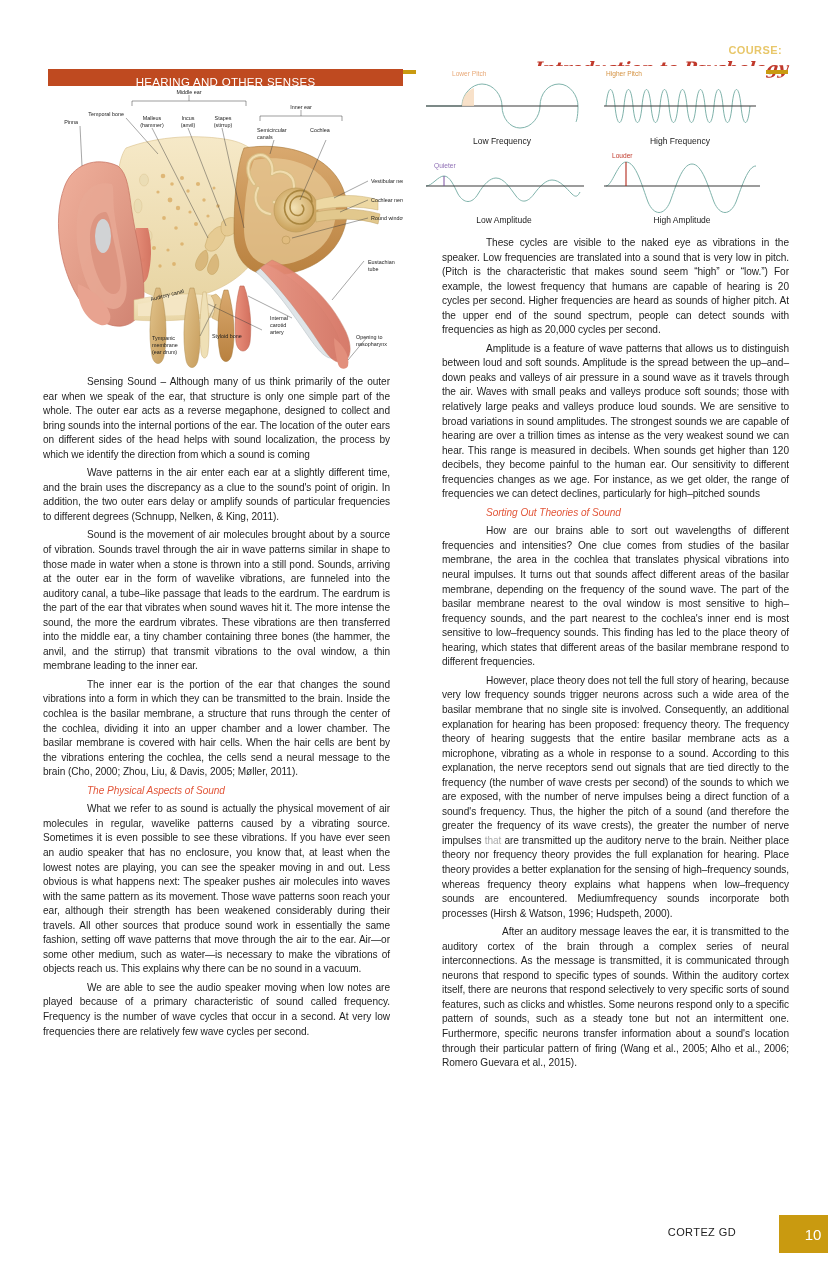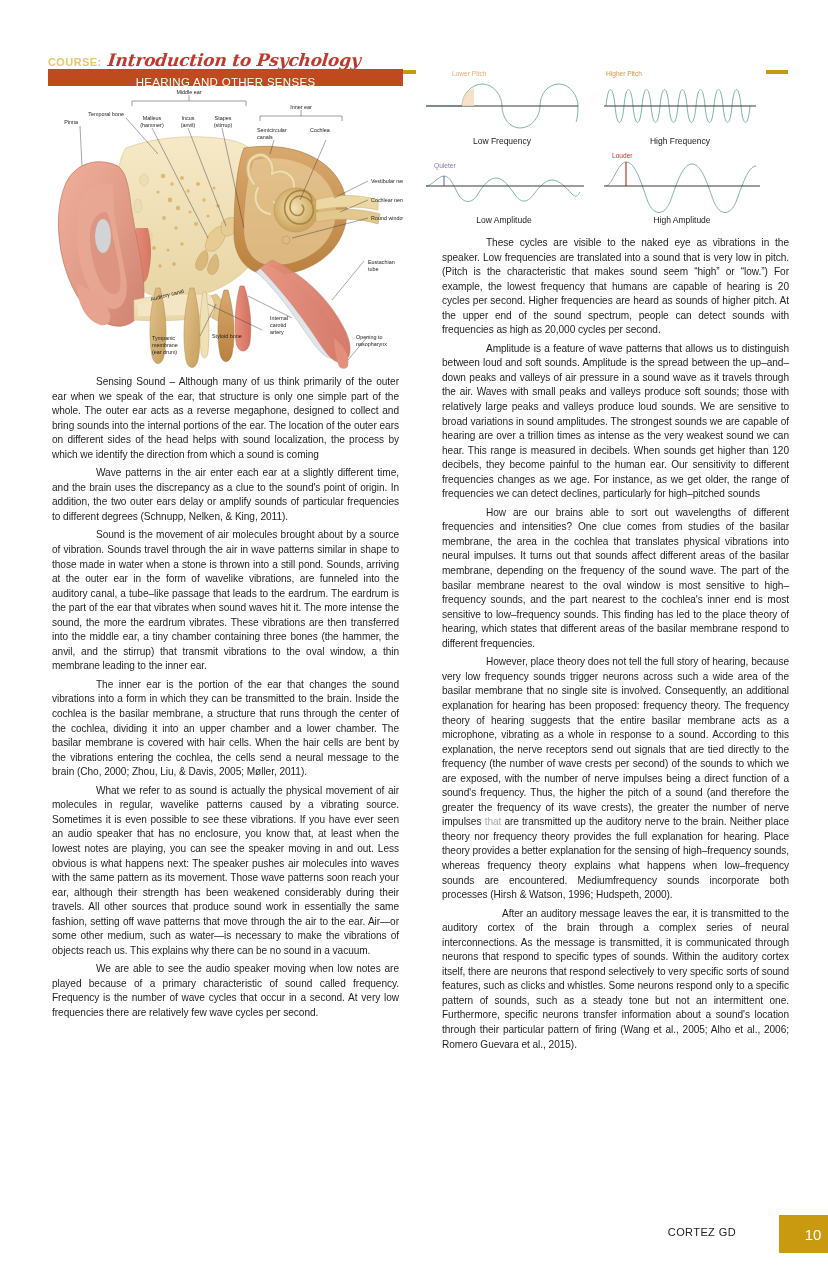--- a/index.html
+++ b/index.html
@@ -18,20 +18,21 @@
 
   
   #course-header {
     position: absolute;
     left: 48px;
     top: 44px;
     width: 740px;
     height: 26px;
     display: flex;
     align-items: flex-end;
+    flex-direction: column;
   }
   #course-label {
     font-size: 11px;
     font-weight: 700;
     letter-spacing: 0.4px;
     color: #e8c76a;
     text-transform: uppercase;
     margin-right: 6px;
     padding-bottom: 2px;
   }
@@ -117,21 +118,21 @@
   
   .col {
     position: absolute;
     width: 355px;
     font-size: 10.1px;
     line-height: 14.55px;
     text-align: justify;
     color: #1f1f1f;
     letter-spacing: -0.05px;
   }
-  #col-left  { left: 48px;  top: 371px; }
+  #col-left  { left: 39px;  top: 371px; }
   #col-right { left: 438px; top: 232px; }
 
   .col p {
     margin: 4px;
     text-indent: 44px;
     text-align: justify;
   }
   .col p.bigindent { text-indent: 60px; }
 
   .subhead {
@@ -437,27 +438,29 @@
     <text class="wave-cap" x="266" y="157" text-anchor="middle">High Amplitude</text>
   </g>
 </svg>
 </div>
 
 <div id="col-left" class="col">
   <p>Sensing Sound – Although many of us think primarily of the outer ear when we speak of the ear, that structure is only one simple part of the whole. The outer ear acts as a reverse megaphone, designed to collect and bring sounds into the internal portions of the ear. The location of the outer ears on different sides of the head helps with sound localization, the process by which we identify the direction from which a sound is coming</p>
   <p>Wave patterns in the air enter each ear at a slightly different time, and the brain uses the discrepancy as a clue to the sound's point of origin. In addition, the two outer ears delay or amplify sounds of particular frequencies to different degrees (Schnupp, Nelken, &amp; King, 2011).</p>
   <p>Sound is the movement of air molecules brought about by a source of vibration. Sounds travel through the air in wave patterns similar in shape to those made in water when a stone is thrown into a still pond. Sounds, arriving at the outer ear in the form of wavelike vibrations, are funneled into the auditory canal, a tube–like passage that leads to the eardrum. The eardrum is the part of the ear that vibrates when sound waves hit it. The more intense the sound, the more the eardrum vibrates. These vibrations are then transferred into the middle ear, a tiny chamber containing three bones (the hammer, the anvil, and the stirrup) that transmit vibrations to the oval window, a thin membrane leading to the inner ear.</p>
   <p>The inner ear is the portion of the ear that changes the sound vibrations into a form in which they can be transmitted to the brain. Inside the cochlea is the basilar membrane, a structure that runs through the center of the cochlea, dividing it into an upper chamber and a lower chamber. The basilar membrane is covered with hair cells. When the hair cells are bent by the vibrations entering the cochlea, the cells send a neural message to the brain (Cho, 2000; Zhou, Liu, &amp; Davis, 2005; Møller, 2011).</p>
+  <p class="subhead">The Physical Aspects of Sound</p>
   <p>What we refer to as sound is actually the physical movement of air molecules in regular, wavelike patterns caused by a vibrating source. Sometimes it is even possible to see these vibrations. If you have ever seen an audio speaker that has no enclosure, you know that, at least when the lowest notes are playing, you can see the speaker moving in and out. Less obvious is what happens next: The speaker pushes air molecules into waves with the same pattern as its movement. Those wave patterns soon reach your ear, although their strength has been weakened considerably during their travels. All other sources that produce sound work in essentially the same fashion, setting off wave patterns that move through the air to the ear. Air—or some other medium, such as water—is necessary to make the vibrations of objects reach us. This explains why there can be no sound in a vacuum.</p>
   <p>We are able to see the audio speaker moving when low notes are played because of a primary characteristic of sound called frequency. Frequency is the number of wave cycles that occur in a second. At very low frequencies there are relatively few wave cycles per second.</p>
 </div>
 
 <div id="col-right" class="col">
   <p>These cycles are visible to the naked eye as vibrations in the speaker. Low frequencies are translated into a sound that is very low in pitch. (Pitch is the characteristic that makes sound seem “high” or “low.”) For example, the lowest frequency that humans are capable of hearing is 20 cycles per second. Higher frequencies are heard as sounds of higher pitch. At the upper end of the sound spectrum, people can detect sounds with frequencies as high as 20,000 cycles per second.</p>
   <p>Amplitude is a feature of wave patterns that allows us to distinguish between loud and soft sounds. Amplitude is the spread between the up–and–down peaks and valleys of air pressure in a sound wave as it travels through the air. Waves with small peaks and valleys produce soft sounds; those with relatively large peaks and valleys produce loud sounds. We are sensitive to broad variations in sound amplitudes. The strongest sounds we are capable of hearing are over a trillion times as intense as the very weakest sound we can hear. This range is measured in decibels. When sounds get higher than 120 decibels, they become painful to the human ear. Our sensitivity to different frequencies changes as we age. For instance, as we get older, the range of frequencies we can detect declines, particularly for high–pitched sounds</p>
+  <p class="subhead">Sorting Out Theories of Sound</p>
   <p>How are our brains able to sort out wavelengths of different frequencies and intensities? One clue comes from studies of the basilar membrane, the area in the cochlea that translates physical vibrations into neural impulses. It turns out that sounds affect different areas of the basilar membrane, depending on the frequency of the sound wave. The part of the basilar membrane nearest to the oval window is most sensitive to high–frequency sounds, and the part nearest to the cochlea's inner end is most sensitive to low–frequency sounds. This finding has led to the place theory of hearing, which states that different areas of the basilar membrane respond to different frequencies.</p>
   <p><span>However, place theory does not tell the full story of hearing, because very low frequency sounds trigger neurons across such a wide area of the basilar membrane that no single site is involved. Consequently, an additional explanation for hearing has been proposed: frequency theory. The frequency theory of hearing suggests that the entire basilar membrane acts as a microphone, vibrating as a whole in response to a sound. According to this explanation, the nerve receptors send out signals that are tied directly to the frequency (the number of wave crests per second) of the sounds to which we are exposed, with the number of nerve impulses being a direct function of a sound's frequency. Thus, the higher the pitch of a sound (and therefore the greater the frequency of its wave crests), the greater the number of nerve impulses </span><span class="gray">that</span><span> are transmitted up the auditory nerve to the brain. Neither place theory nor frequency theory provides the full explanation for hearing. Place theory provides a better explanation for the sensing of high–frequency sounds, whereas frequency theory explains what happens when low–frequency sounds are encountered. Mediumfrequency sounds incorporate both processes (Hirsh &amp; Watson, 1996; Hudspeth, 2000).</span></p>
   <p class="bigindent">After an auditory message leaves the ear, it is transmitted to the auditory cortex of the brain through a complex series of neural interconnections. As the message is transmitted, it is communicated through neurons that respond to specific types of sounds. Within the auditory cortex itself, there are neurons that respond selectively to very specific sorts of sound features, such as clicks and whistles. Some neurons respond only to a specific pattern of sounds, such as a steady tone but not an intermittent one. Furthermore, specific neurons transfer information about a sound's location through their particular pattern of firing (Wang et al., 2005; Alho et al., 2006; Romero Guevara et al., 2015).</p>
 </div>
 
 <div id="footer-author">CORTEZ GD</div>
 <div id="page-badge">
   <span>10</span>
 </div>
 

